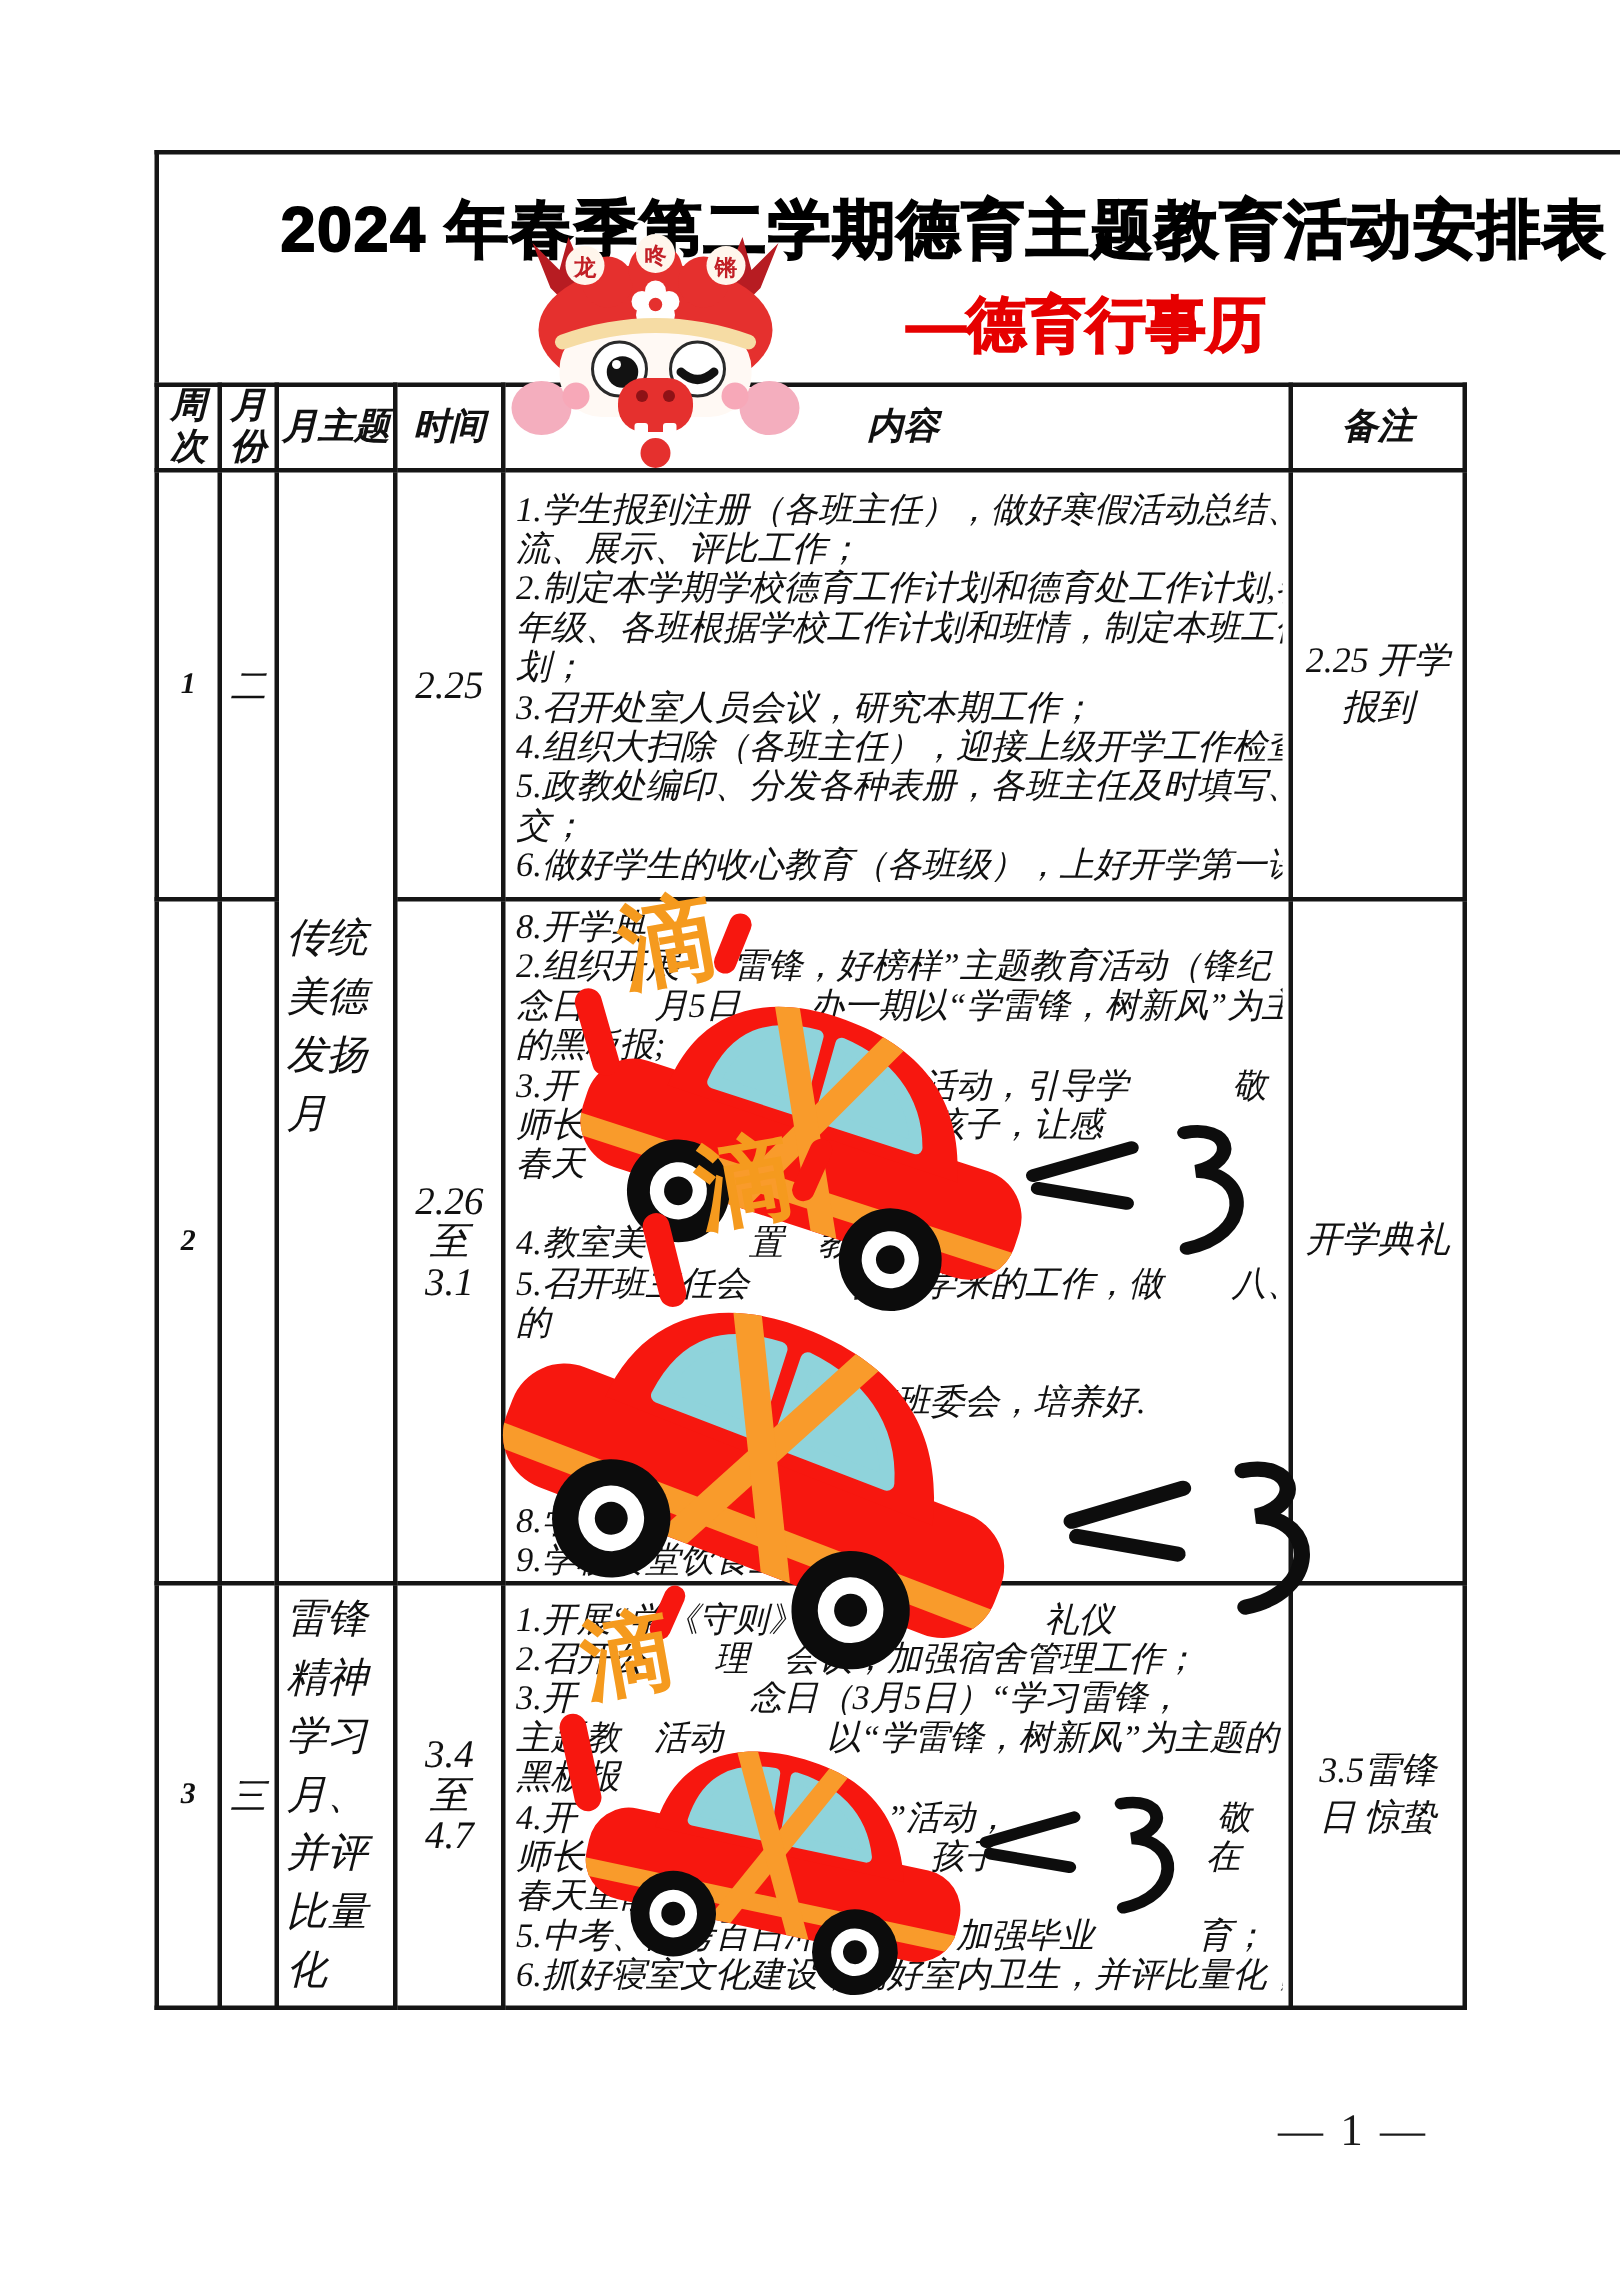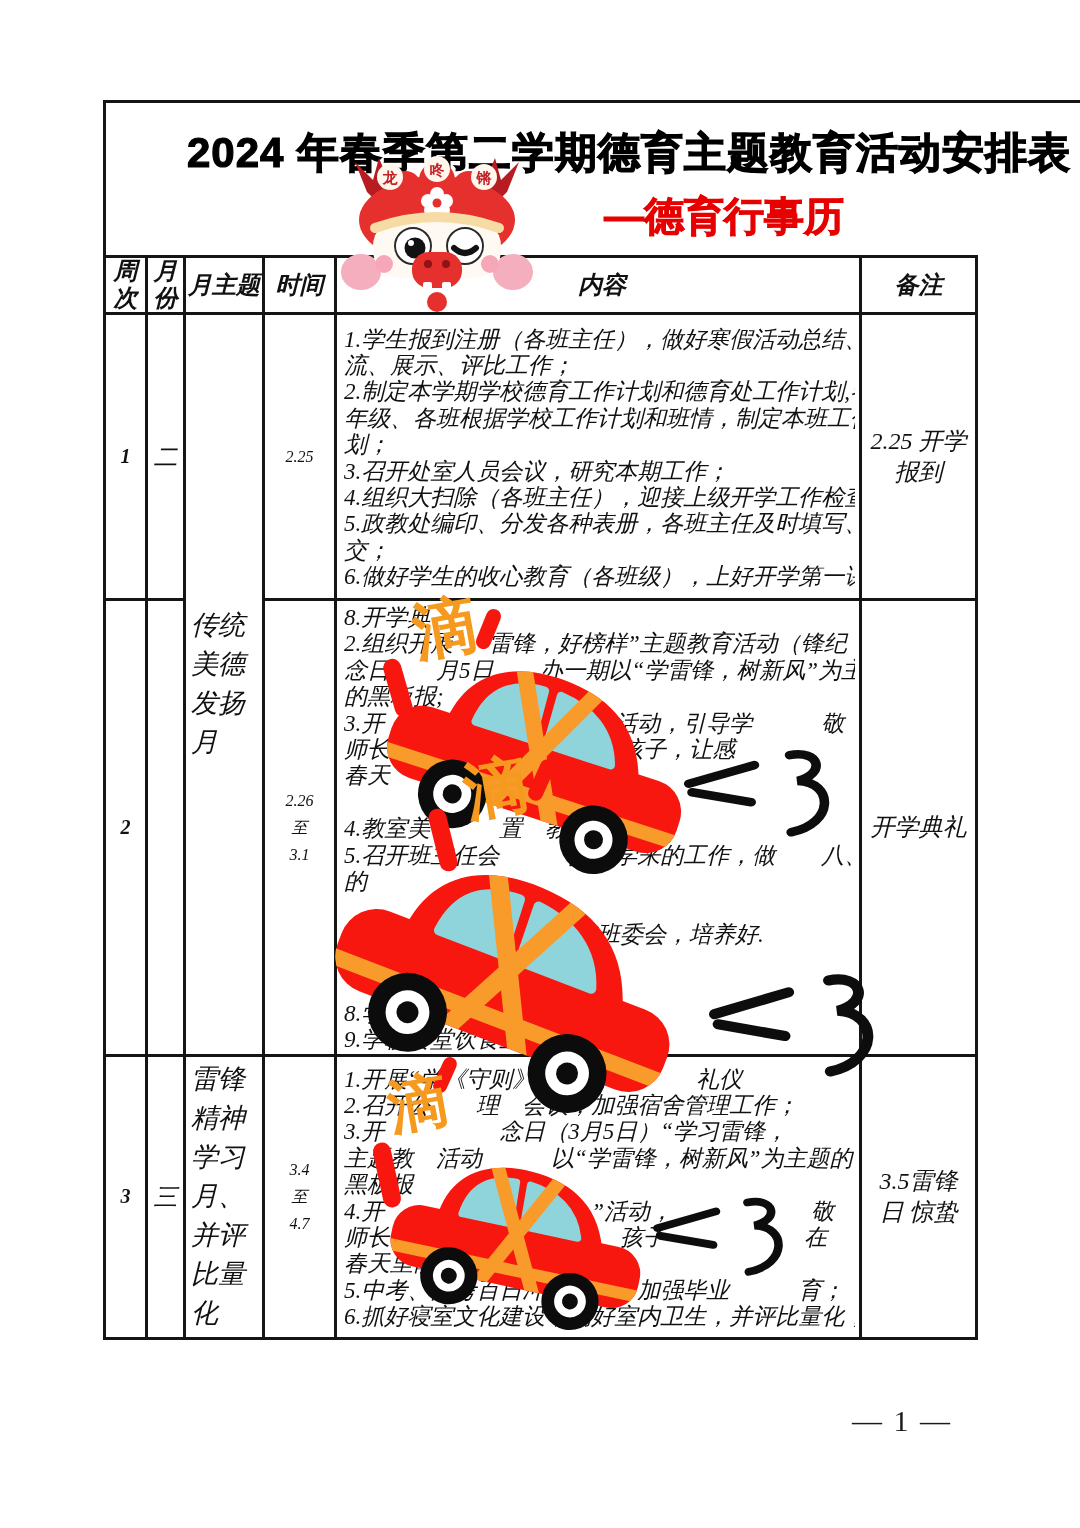--- a/index.html
+++ b/index.html
@@ -26,21 +26,21 @@
   table.sched { table-layout:fixed; border-collapse:collapse; width:872px;font-style:italic; }
   table.sched th, table.sched td { border:3px solid #151515; vertical-align:middle; }
   table.sched th {
     font-weight:bold; font-size:24px; text-align:center; height:52px; line-height:27px;
   }
   th.h-wide { white-space:nowrap;border-radius:21px; }
   th.h-content { text-align:left; padding-left:8px; }
   td.cc { text-align:center; font-size:24px; }
   td.week { font-size:20px; font-weight:bold; }
   td.theme { font-size:27px; line-height:39px; text-align:left; word-break:break-all; padding:0 5px; }
-  td.time { font-size:16px; line-height:27px; }
+  td.time { font-size:26px; line-height:27px; }
   td.remark { font-size:24px; line-height:31px; text-align:center; padding:0 4px;margin-left:40px; }
   td.content { vertical-align:top; padding:4px 4px 0 7px; }
   td.content .line {
     font-size:23px; height:26.4px; line-height:26.4px; white-space:pre; overflow:hidden;
   }
   tr.r1 { height:286px; } tr.r2 { height:452px; } tr.r3 { height:283px; }
 
   .overlay { position:absolute; pointer-events:none; }
   .stamp { position:absolute; }
   .stamp .ch {

